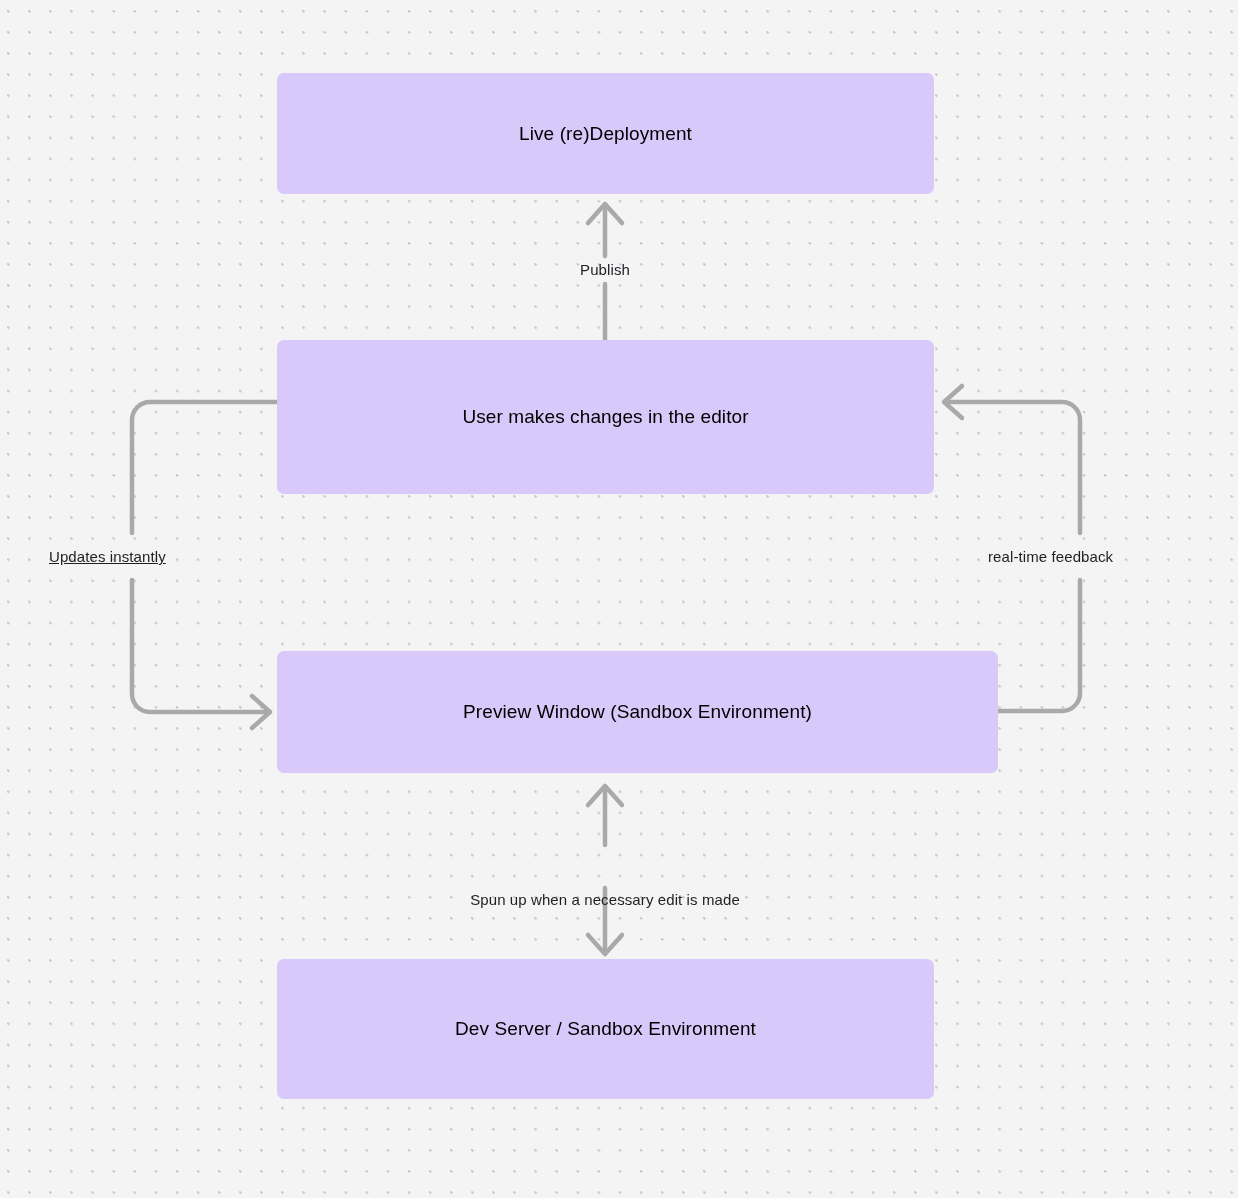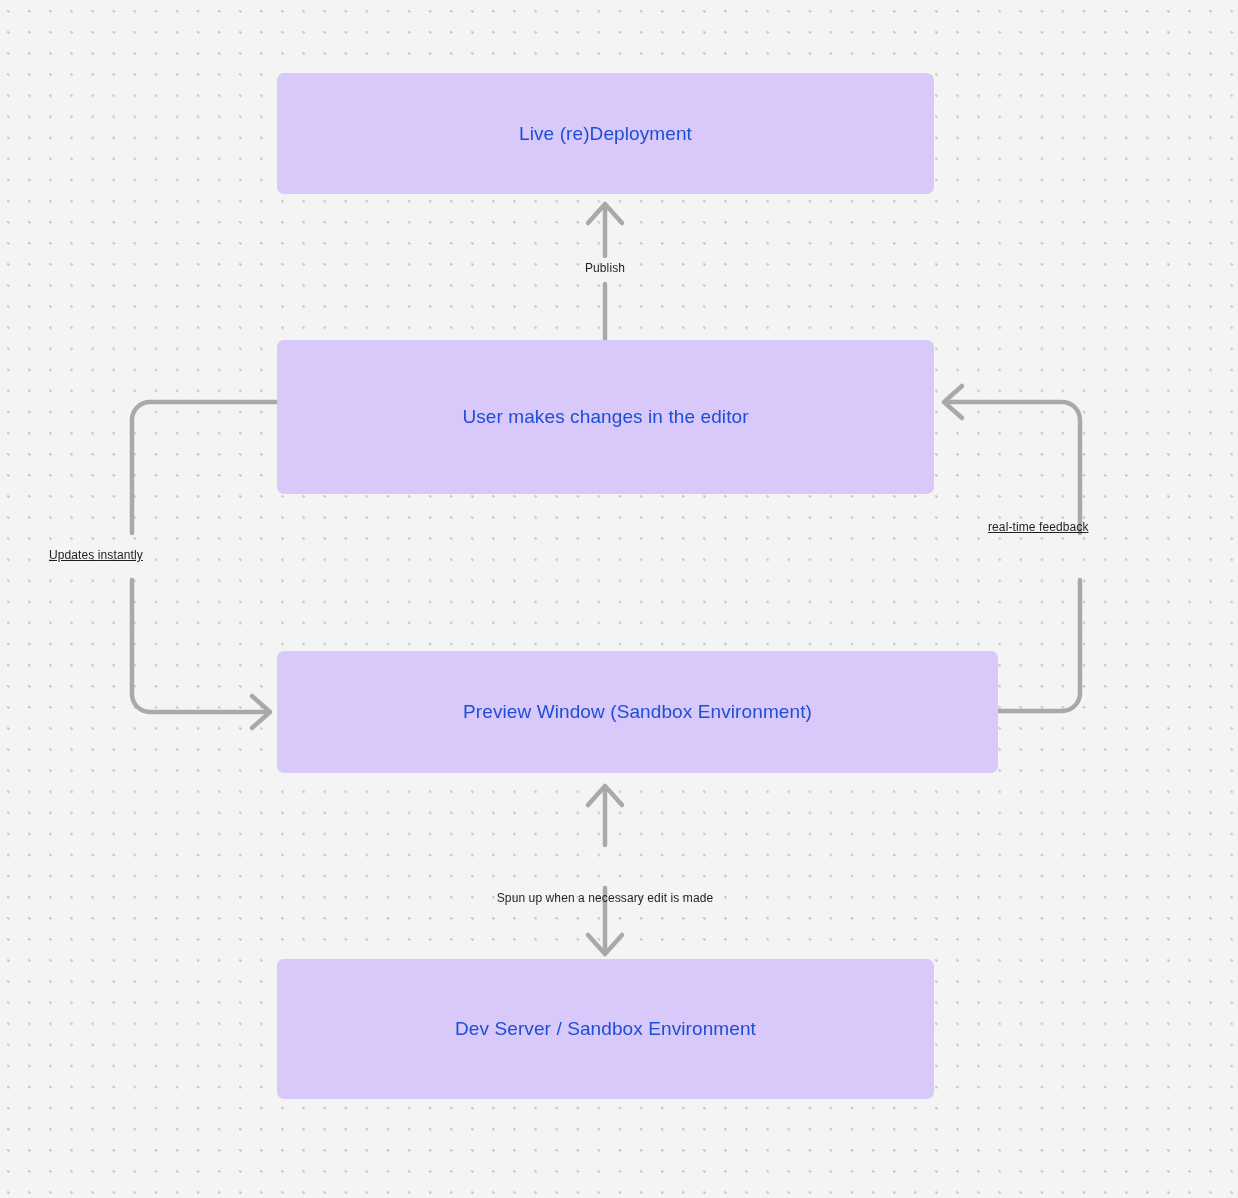--- a/index.html
+++ b/index.html
@@ -25,31 +25,31 @@
     height: 1198px;
     pointer-events: none;
   }
   .node {
     position: absolute;
     background: #d9c9fa;
     border-radius: 7px;
     display: flex;
     align-items: center;
     justify-content: center;
-    color: #1d4ed8;
+    color: #000000;
     font-size: 19px;
     font-weight: 400;
     letter-spacing: 0.1px;
     text-align: center;
   }
   .node-label { display: block; }
   .edge-label {
     position: absolute;
     color: #1f1f24;
-    font-size: 12px;
+    font-size: 15px;
     letter-spacing: 0.1px;
     white-space: nowrap;
     line-height: 1;
   }
   .edge-label.centered {
     transform: translateX(-50%);
     text-align: center;
   }
 </style>
 </head>
@@ -101,17 +101,17 @@
   </div>
 
   <div class="node" style="left:277px; top:959px; width:657px; height:140px;">
     <span class="node-label">Dev Server / Sandbox Environment</span>
   </div>
 
   <div class="edge-label centered" style="left:605px; top:262px;">Publish</div>
 
   <div class="edge-label" style="left:49px; top:549px;text-decoration:underline;">Updates instantly</div>
 
-  <div class="edge-label" style="left:988px; top:521px;text-decoration:underline;">real-time feedback</div>
+  <div class="edge-label" style="left:988px; top:549px;">real-time feedback</div>
 
   <div class="edge-label centered" style="left:605px; top:892px;">Spun up when a necessary edit is made</div>
 
 </div>
 
 </body></html>

